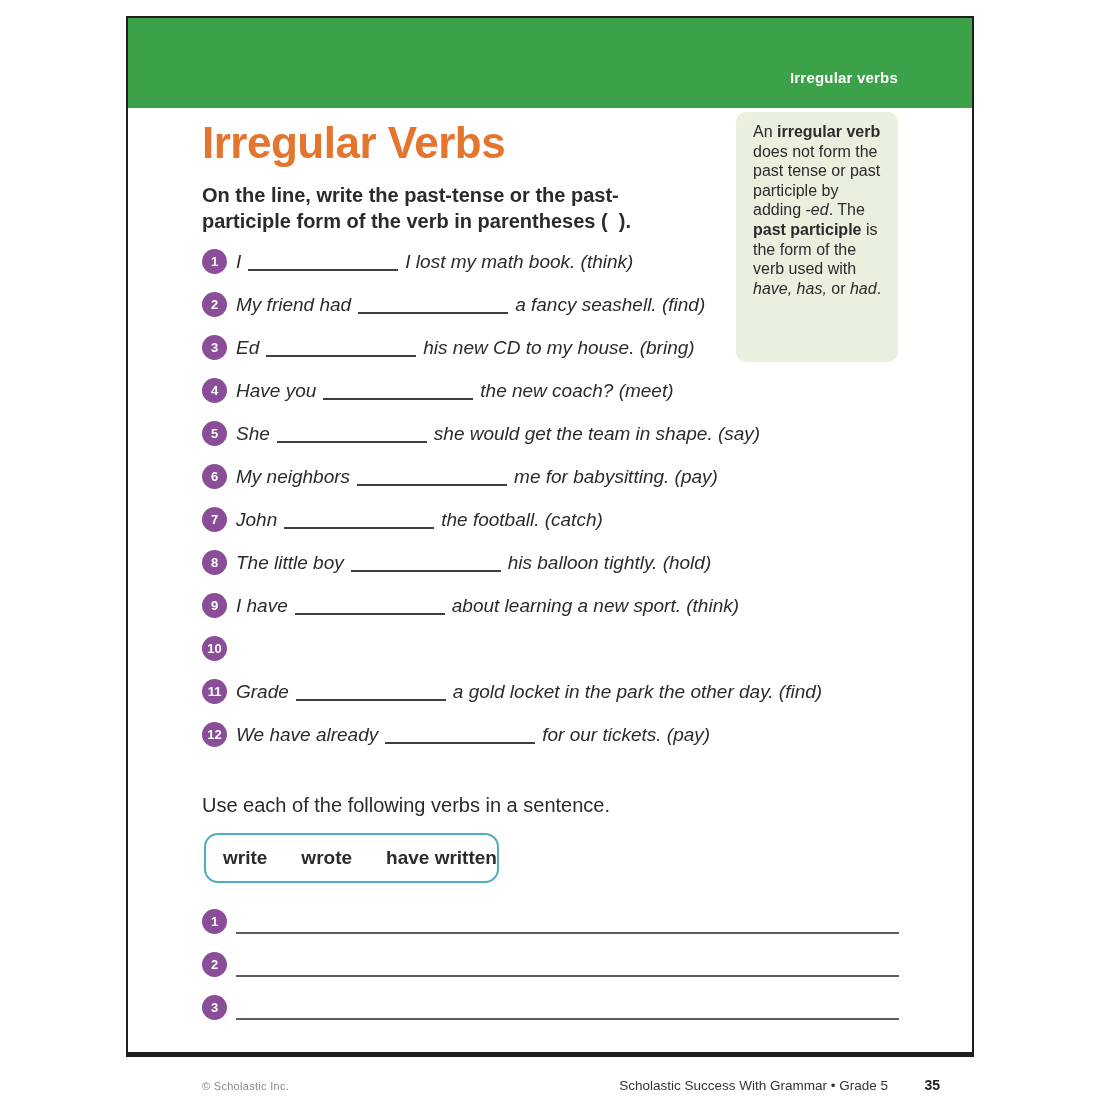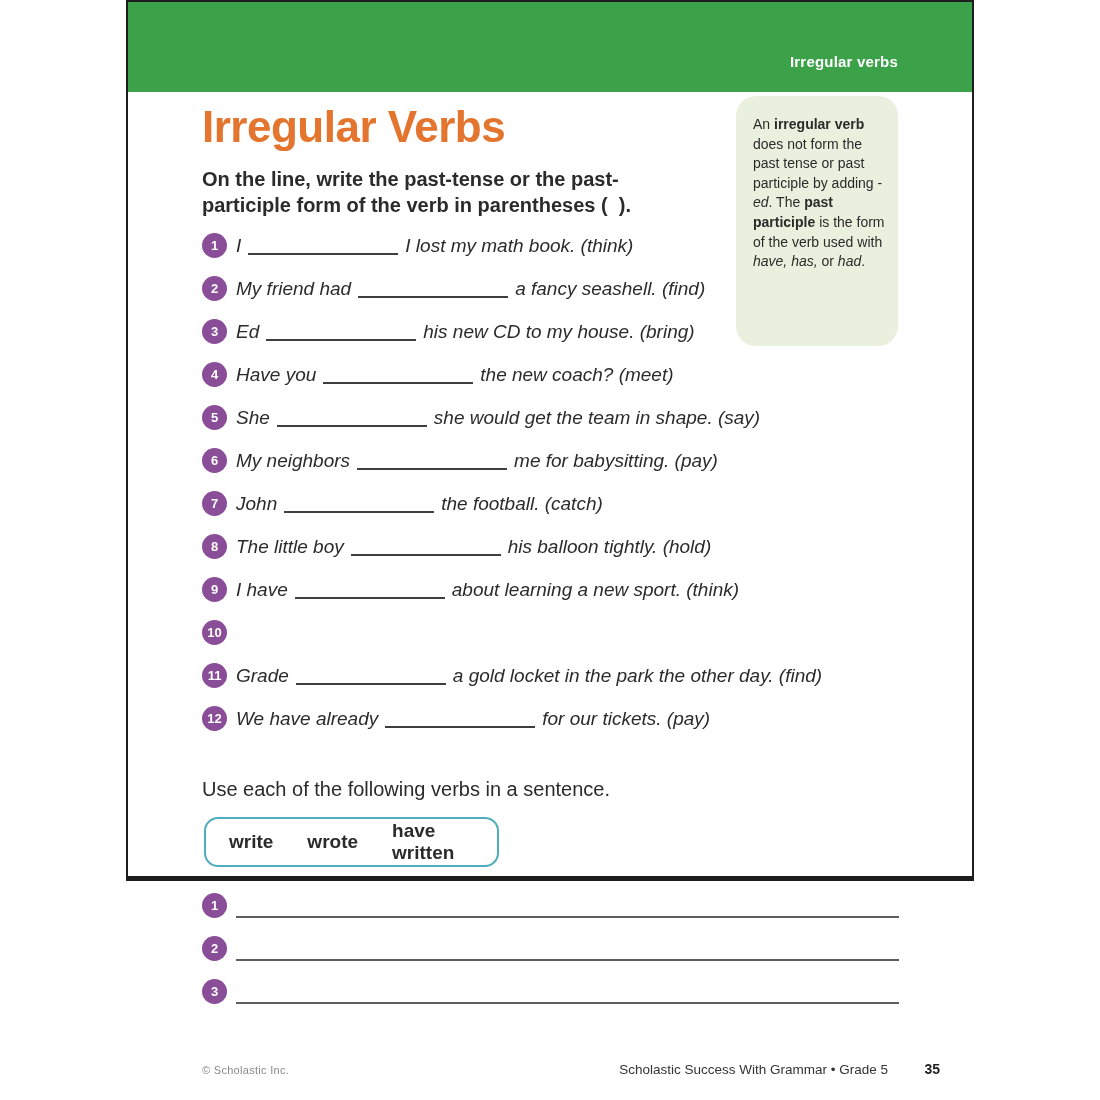--- a/index.html
+++ b/index.html
@@ -9,38 +9,38 @@
     --orange:#e4752e;
     --teal:#4fadbd;
     --ink:#2e2e2e;
     --line:#4a4a4a;
     --footer-gray:#8a8a8a;
   }
   *{margin:0;padding:0;box-sizing:border-box;}
   html,body{width:1100px;height:1100px;background:#ffffff;
     font-family:"Liberation Sans", sans-serif;color:var(--ink);}
   .page{
-    position:absolute;left:126px;top:0;width:848px;height:881px;
+    position:absolute;left:126px;top:16px;width:848px;height:1041px;
     background:#fff;border:2px solid #1e1e1e;border-bottom-width:5px;
   }
   
   .band{
     position:absolute;left:0;top:0;width:100%;height:90px;
     background:var(--green);
   }
   .band-label{
     position:absolute;right:74px;top:51px;
     color:#ffffff;font-weight:bold;font-size:15px;letter-spacing:.2px;
   }
   
   .side-note{
     position:absolute;left:608px;top:94px;width:162px;height:250px;
-    background:var(--sidebar-bg);border-radius:20px;
-    padding:19px 12px 12px 17px;
-    font-size:14px;line-height:19.6px;color:#2b2b2b;
+    background:var(--sidebar-bg);border-radius:10px;
+    padding:10px 12px 12px 17px;
+    font-size:16px;line-height:19.6px;color:#2b2b2b;
   }
   .side-note b{font-weight:bold;}
   .side-note i{font-style:italic;}
   
   .title{
     position:absolute;left:74px;top:100px;
     font-size:44px;font-weight:bold;letter-spacing:-.5px;
     color:var(--orange);
   }
   .instructions{
@@ -63,21 +63,21 @@
     position:relative;top:3px;
   }
   
   .heading2{
     position:absolute;left:74px;top:776px;
     font-size:20px;font-weight:normal;color:#2b2b2b;
   }
   .word-box{
     position:absolute;left:76px;top:815px;width:295px;height:50px;
     border:2px solid var(--teal);border-radius:14px;background:#fff;
-    display:flex;align-items:center;gap:34px;padding-left:23px;
+    display:flex;align-items:center;gap:34px;padding-left:17px;
   }
   .word{font-size:19px;font-weight:bold;color:#2b2b2b;}
   .write-rows{position:absolute;left:74px;top:882px;width:697px;}
   .write-row{position:relative;height:43px;}
   .write-row .num{position:absolute;left:0;top:9px;margin:0;}
   .write-line{
     position:absolute;left:34px;right:0;top:32px;
     border-top:2px solid #5d5d5d;
   }
   

